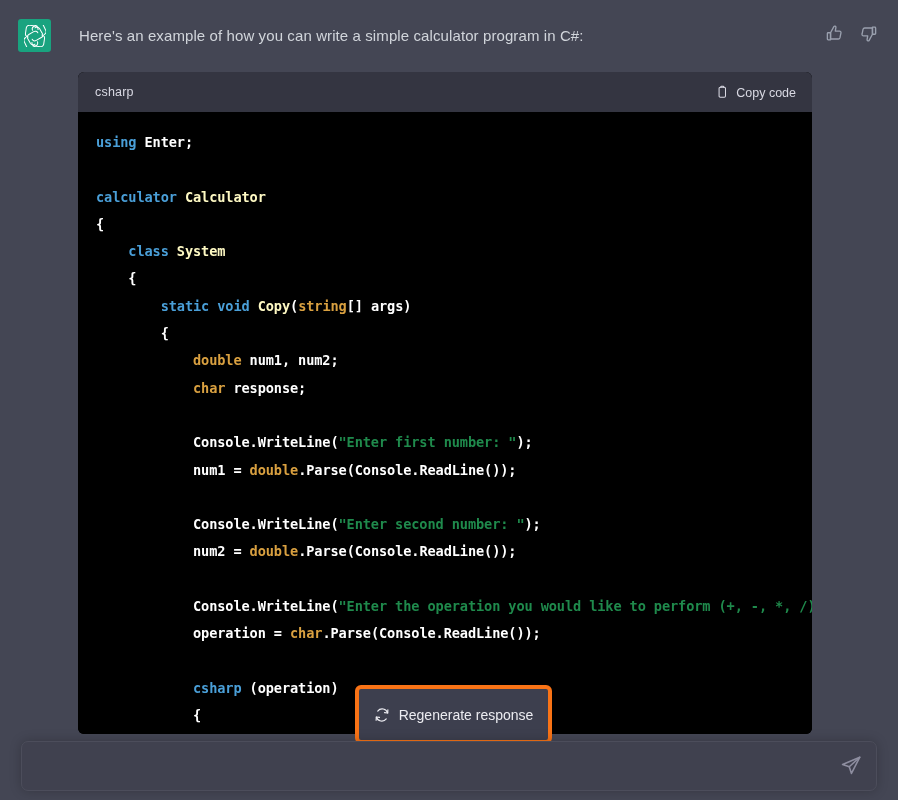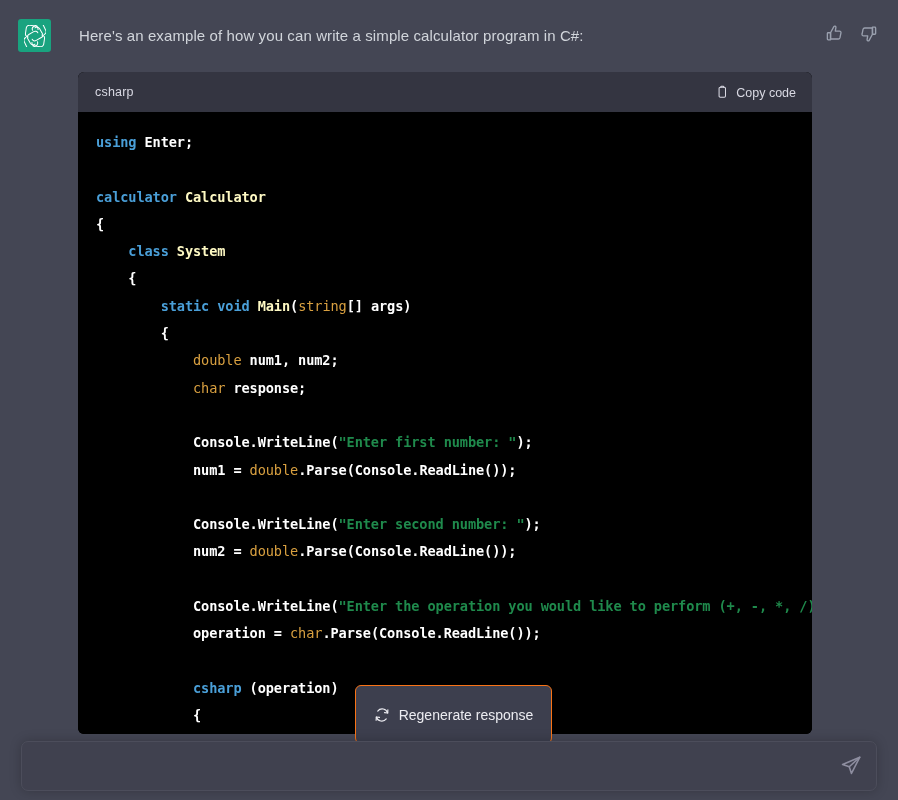--- a/index.html
+++ b/index.html
@@ -68,30 +68,30 @@
     font-size: 13.6px;
     line-height: 27.3px;
     color: #ffffff;
     white-space: pre;
     font-weight: 700;
     letter-spacing: -0.1px;
   }
   
   .kw  { color: #4a9fd8; font-weight: 700; text-align: right; }   
   .typ { color: #fef9c3; font-weight: 700; }   
-  .prim{ color: #d9a040; font-weight: 400; }   
+  .prim{ color: #d9a040; font-weight: 700; }   
   .str { color: #1f8a4c; font-weight: 700; }   
   .pl  { color: #ffffff; font-weight: 700; }   
 
   
   .regen {
     position: absolute; left: 355px; top: 685px;
     width: 197px; height: 59px;
     background: #3d3f4e;
-    border: 1px solid #f97316;
+    border: 4px solid #f97316;
     border-radius: 6px;
     display: flex; align-items: center; justify-content: center; gap: 9px;
     color: #ececf1; font-size: 14px;
     cursor: pointer;
   }
   .regen svg { width: 16px; height: 16px; display: block; }
 
   
   .composer {
     position: absolute; left: 21px; top: 741px;
@@ -164,21 +164,21 @@
         <span>Copy code</span>
       </span>
     </div>
     <div class="code-body">
       <pre class="code" id="code-content"><span class="kw">using </span><span class="pl">Enter;</span>
 
 <span class="kw">calculator </span><span class="typ">Calculator</span>
 <span class="pl">{</span>
 <span class="kw">    class </span><span class="typ">System</span>
 <span class="pl">    {</span>
-<span class="kw">        static void </span><span class="typ">Main</span><span class="pl">(</span><span class="prim">string</span><span class="pl">[] args)</span>
+<span class="kw">        static void </span><span class="typ">Copy</span><span class="pl">(</span><span class="prim">string</span><span class="pl">[] args)</span>
 <span class="pl">        {</span>
 <span class="pl">            </span><span class="prim">double</span><span class="pl"> num1, num2;</span>
 <span class="pl">            </span><span class="prim">char</span><span class="pl"> response;</span>
 
 <span class="pl">            Console.WriteLine(</span><span class="str">"Enter first number: "</span><span class="pl">);</span>
 <span class="pl">            num1 = </span><span class="prim">double</span><span class="pl">.Parse(Console.ReadLine());</span>
 
 <span class="pl">            Console.WriteLine(</span><span class="str">"Enter second number: "</span><span class="pl">);</span>
 <span class="pl">            num2 = </span><span class="prim">double</span><span class="pl">.Parse(Console.ReadLine());</span>
 

